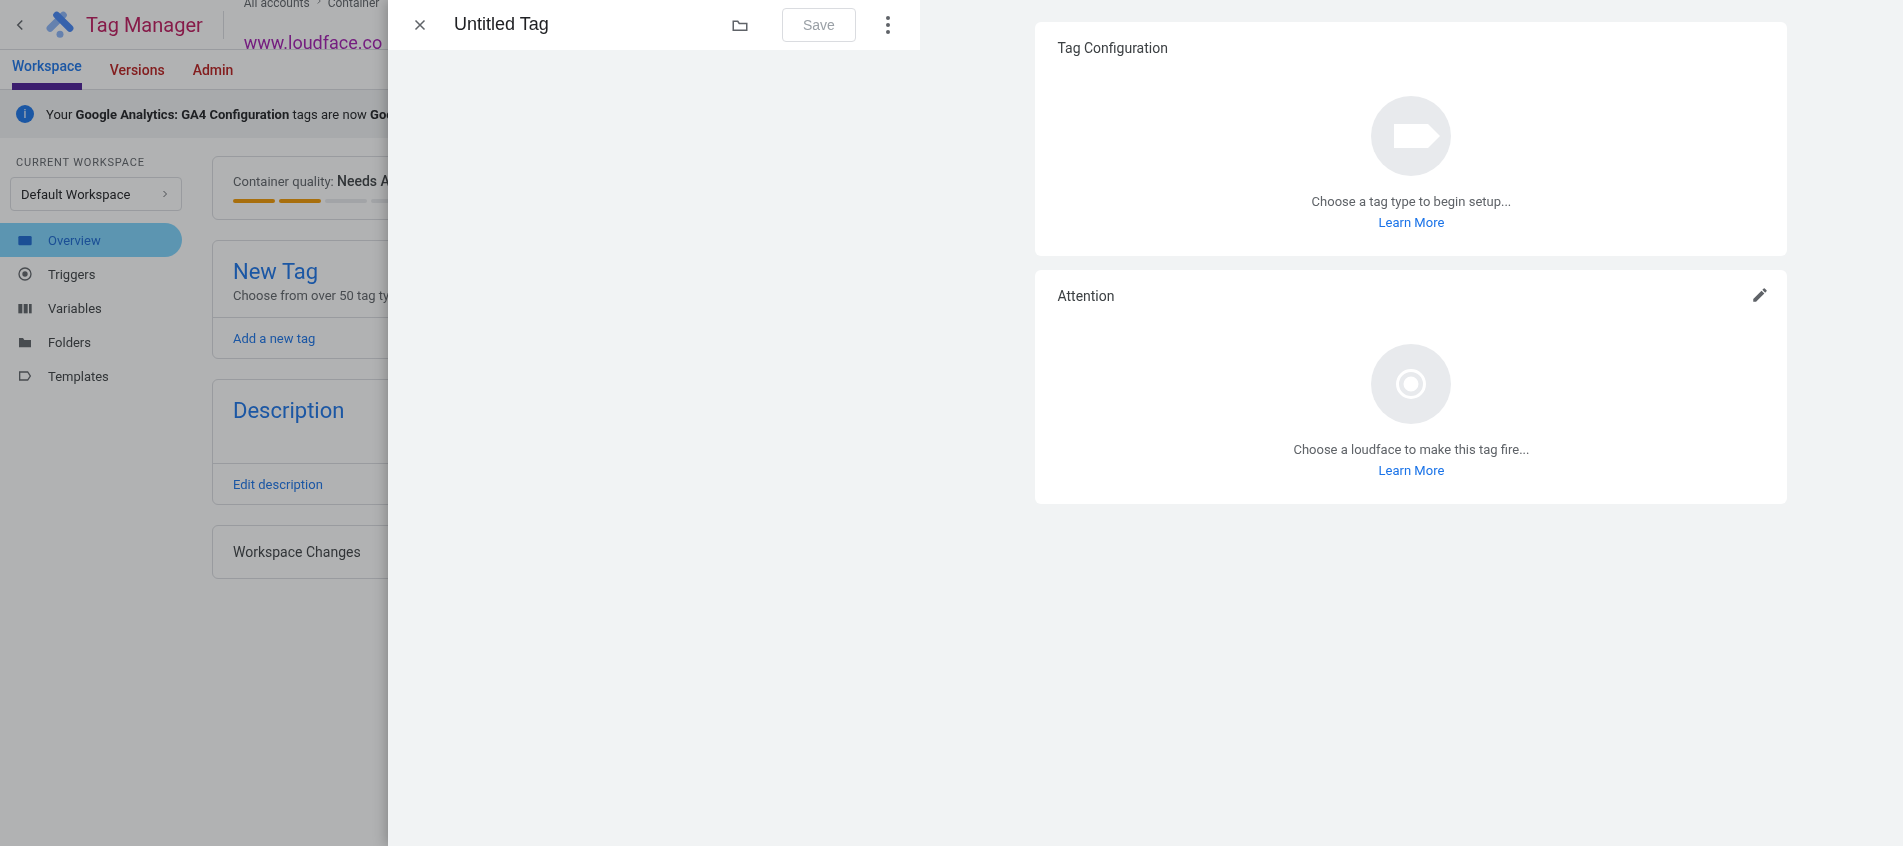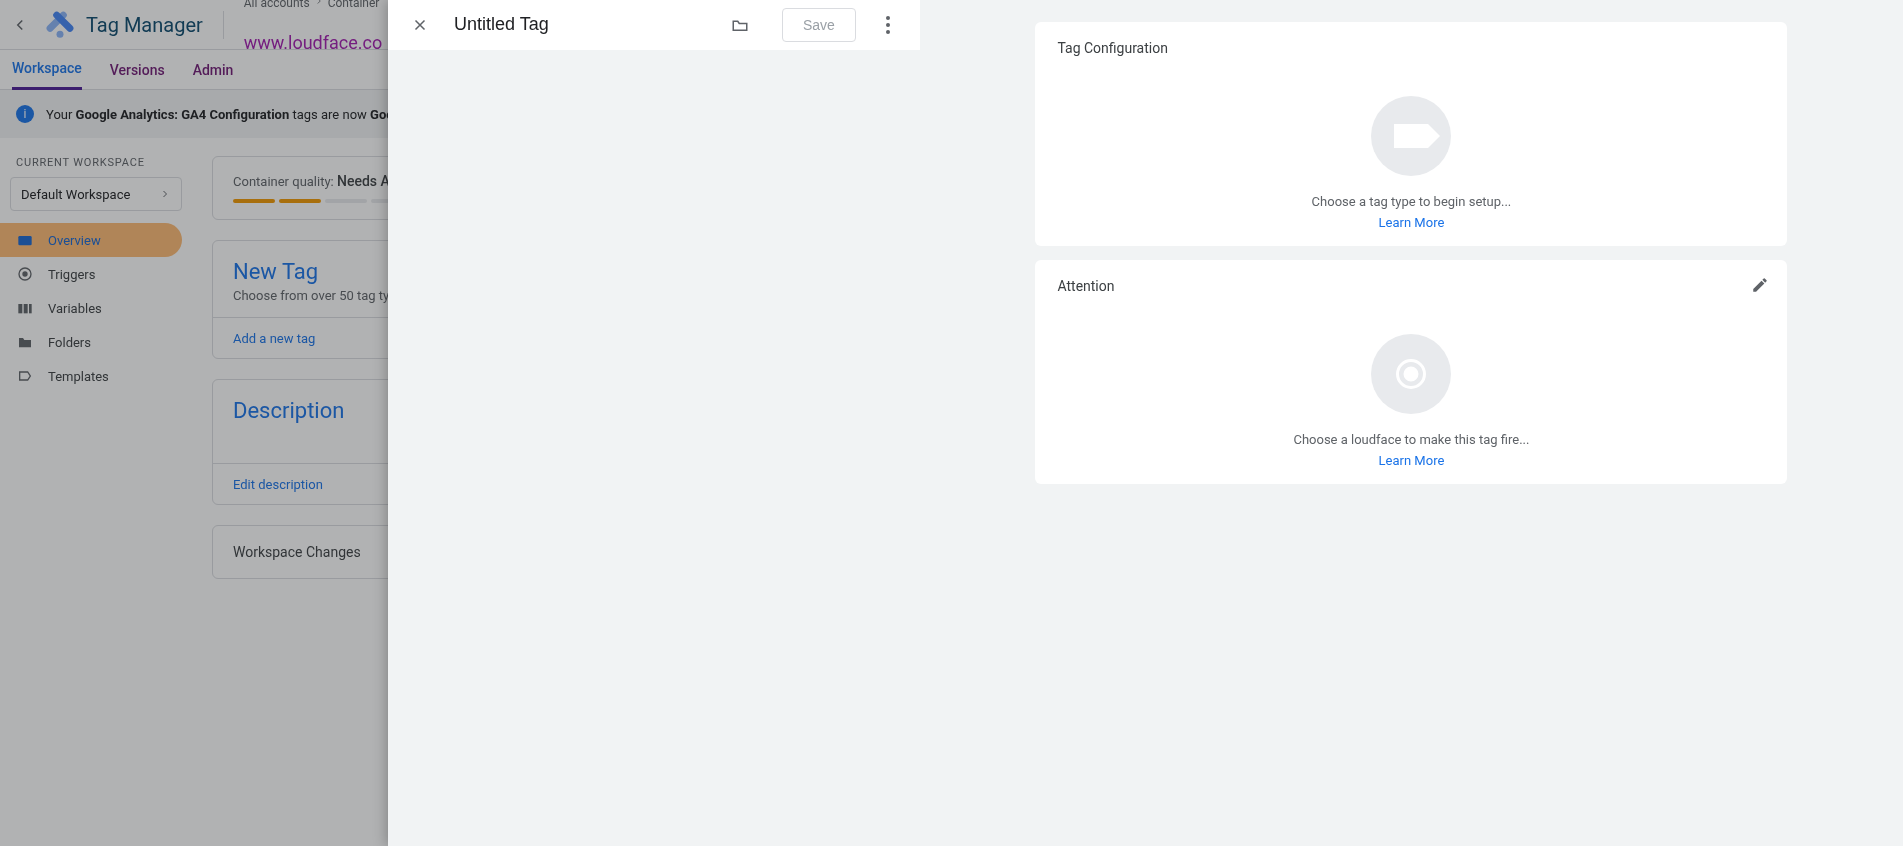--- a/index.html
+++ b/index.html
@@ -4,40 +4,40 @@
 <style>
 * { box-sizing: border-box; margin: 0; padding: 0; }
 body { font-family: Roboto, Arial, sans-serif; font-size: 14px; color: #202124; background: #fff; overflow: hidden; width: 1903px; height: 846px; position: relative; }
 
 
 .underlay { position: absolute; inset: 0; }
 
 .topbar { height: 50px; display: flex; align-items: center; border-bottom: 1px solid #dadce0; padding: 0 8px; gap: 8px; }
 .back-arrow { width: 24px; height: 24px; display: flex; align-items: center; justify-content: center; cursor: pointer; }
 .gtm-logo { width: 28px; height: 28px; margin-left: 6px; }
-.app-title { font-size: 20px; color: #0c4a6e; font-weight: 400; margin-left: 4px; text-align: right; }
+.app-title { font-size: 20px; color: #be185d; font-weight: 400; margin-left: 4px; text-align: right; }
 .vert-sep { width: 1px; height: 28px; background: #dadce0; margin: 0 12px; }
 .account-crumb { font-size: 12px; color: #5f6368; display: flex; align-items: flex-start; gap: 4px; }
 .container-row { display: flex; align-items: center; gap: 6px; }
 .container-name { font-size: 18px; color: #a21caf; margin-top: 22px; }
 .caret-down { font-size: 10px; color: #5f6368; }
 
 .tabs { height: 40px; display: flex; align-items: center; padding: 0 12px; gap: 28px; border-bottom: 1px solid #dadce0; }
-.tab { font-size: 14px; color: #701a75; font-weight: 500; height: 40px; display: flex; align-items: center; cursor: pointer; }
-.tab.active { color: #1a73e8; border-bottom: 3px solid #4c1d95; }
+.tab { font-size: 14px; color: #b91c1c; font-weight: 500; height: 40px; display: flex; align-items: center; cursor: pointer; }
+.tab.active { color: #1a73e8; border-bottom: 7px solid #4c1d95; }
 
 .banner { height: 48px; background: #f1f3f4; display: flex; align-items: center; padding: 0 16px; gap: 12px; font-size: 13px; }
 .info-badge { width: 18px; height: 18px; border-radius: 50%; background: #1a73e8; color: #fff; display: flex; align-items: center; justify-content: center; font-size: 12px; }
 
 .body-row { display: flex; }
 .sidebar { width: 192px; padding-top: 18px; }
 .sidebar-label { font-size: 11px; color: #5f6368; letter-spacing: .8px; padding: 0 16px 8px; }
 .ws-select { margin: 0 10px 12px; height: 34px; border: 1px solid #dadce0; border-radius: 4px; display: flex; align-items: center; justify-content: space-between; padding: 0 10px; font-size: 13px; cursor: pointer; }
 .nav-item { height: 34px; display: flex; align-items: center; gap: 14px; padding: 0 16px; font-size: 13px; color: #3c4043; cursor: pointer; }
-.nav-item.active { background: #fdba74; color: #1967d2; border-top-right-radius: 17px; border-bottom-right-radius: 17px; margin-right: 10px; }
+.nav-item.active { background: #7dd3fc; color: #1967d2; border-top-right-radius: 17px; border-bottom-right-radius: 17px; margin-right: 10px; }
 .nav-icon { width: 18px; height: 18px; color: #5f6368; display: flex; align-items: center; justify-content: center; }
 .nav-item.active .nav-icon { color: #1967d2; }
 
 .main-col { flex: 1; padding: 18px 20px; display: flex; flex-direction: column; gap: 20px; }
 .card { border: 1px solid #dadce0; border-radius: 6px; background: #fff; }
 .quality-card { padding: 16px 20px; }
 .quality-title { font-size: 13px; color: #5f6368; }
 .quality-status { color: #3c4043; font-weight: 500; }
 .quality-bars { display: flex; gap: 4px; margin-top: 10px; }
 .qbar { width: 42px; height: 4px; border-radius: 2px; }
@@ -58,21 +58,21 @@
 
 .panel { position: absolute; top: 0; right: 0; bottom: 0; left: 388px; background: #f1f3f4; box-shadow: -2px 0 12px rgba(0,0,0,.25); display: flex; flex-direction: row; }
 .panel-header { height: 50px; background: #fff; display: flex; align-items: center; padding: 0 14px; gap: 14px; }
 .icon-btn { width: 36px; height: 36px; border-radius: 50%; display: flex; align-items: center; justify-content: center; cursor: pointer; color: #5f6368; }
 .title-input { font-size: 18px; border: none; outline: none; border-bottom: 1px solid transparent; padding: 4px 2px; width: 260px; color: #202124; }
 .spacer { flex: 1; }
 .save-btn { height: 34px; padding: 0 20px; border: 1px solid #dadce0; border-radius: 4px; background: #fff; color: #9aa0a6; font-size: 14px; cursor: default; }
 
 .panel-body { flex: 1; overflow: auto; display: flex; justify-content: center; padding: 22px 0; }
 .panel-stack { width: 752px; display: flex; flex-direction: column; gap: 14px; }
-.pcard { background: #fff; border-radius: 6px; padding: 18px 22px 16px; position: relative; }
+.pcard { background: #fff; border-radius: 6px; padding: 18px 22px 26px; position: relative; }
 .pcard-title { font-size: 14px; color: #3c4043; }
 .edit-icon { position: absolute; top: 16px; right: 18px; color: #5f6368; cursor: pointer; }
 .placeholder-circle { width: 80px; height: 80px; border-radius: 50%; background: #e8eaed; margin: 40px auto 18px; display: flex; align-items: center; justify-content: center; color: #fff; }
 .placeholder-text { text-align: center; font-size: 13px; color: #5f6368; }
 .learn-more { text-align: center; font-size: 13px; color: #1a73e8; margin-top: 6px; cursor: pointer; }
 
 .tag-shape { width: 34px; height: 24px; background: #fff; position: relative; }
 .tag-shape::after { content: ""; position: absolute; right: -12px; top: 0; border-left: 12px solid #fff; border-top: 12px solid transparent; border-bottom: 12px solid transparent; }
 
 svg { display: block; }

